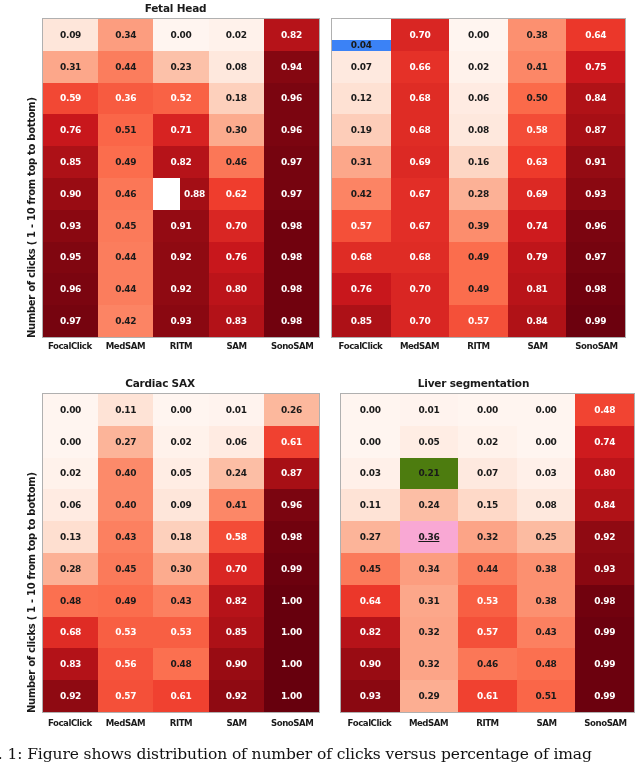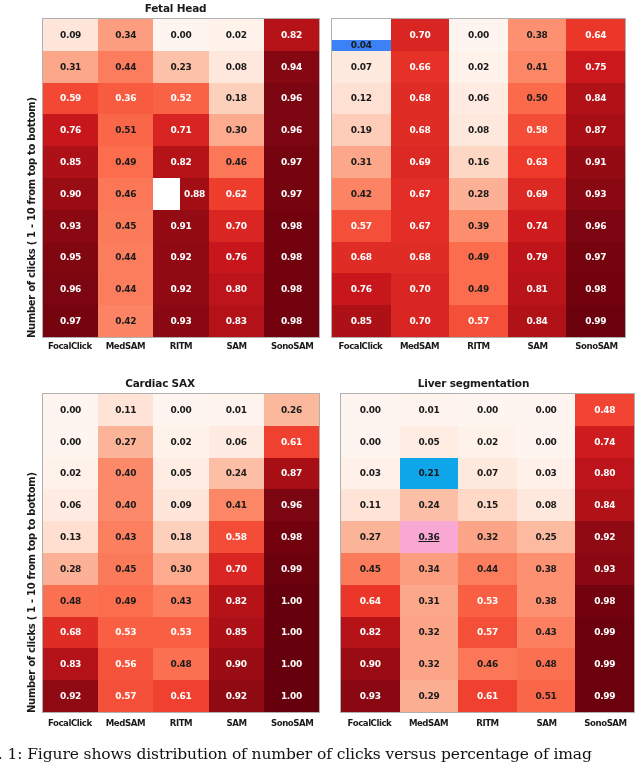--- a/index.html
+++ b/index.html
@@ -308,21 +308,21 @@
         <div class="cell" style="background: rgb(255, 243, 238); color: rgb(26, 26, 26);">0.01</div>
         <div class="cell" style="background: rgb(255, 245, 240); color: rgb(26, 26, 26);">0.00</div>
         <div class="cell" style="background: rgb(255, 245, 240); color: rgb(26, 26, 26);">0.00</div>
         <div class="cell" style="background: rgb(241, 68, 50); color: rgb(255, 255, 255);">0.48</div>
         <div class="cell" style="background: rgb(255, 245, 240); color: rgb(26, 26, 26);">0.00</div>
         <div class="cell" style="background: rgb(255, 237, 228); color: rgb(26, 26, 26);">0.05</div>
         <div class="cell" style="background: rgb(255, 242, 235); color: rgb(26, 26, 26);">0.02</div>
         <div class="cell" style="background: rgb(255, 245, 240); color: rgb(26, 26, 26);">0.00</div>
         <div class="cell" style="background: rgb(206, 27, 30); color: rgb(255, 255, 255);">0.74</div>
         <div class="cell" style="background: rgb(255, 240, 233); color: rgb(26, 26, 26);">0.03</div>
-        <div class="cell" style="background: #0ea5e9; color: rgb(26, 26, 26);">0.21</div>
+        <div class="cell" style="background: #4d7c0f; color: rgb(26, 26, 26);">0.21</div>
         <div class="cell" style="background: rgb(254, 233, 223); color: rgb(26, 26, 26);">0.07</div>
         <div class="cell" style="background: rgb(255, 240, 233); color: rgb(26, 26, 26);">0.03</div>
         <div class="cell" style="background: rgb(188, 20, 26); color: rgb(255, 255, 255);">0.80</div>
         <div class="cell" style="background: rgb(254, 227, 214); color: rgb(26, 26, 26);">0.11</div>
         <div class="cell" style="background: rgb(252, 190, 165); color: rgb(26, 26, 26);">0.24</div>
         <div class="cell" style="background: rgb(254, 217, 200); color: rgb(26, 26, 26);">0.15</div>
         <div class="cell" style="background: rgb(254, 232, 221); color: rgb(26, 26, 26);">0.08</div>
         <div class="cell" style="background: rgb(176, 18, 23); color: rgb(255, 255, 255);">0.84</div>
         <div class="cell" style="background: rgb(252, 180, 153); color: rgb(26, 26, 26);">0.27</div>
         <div class="cell" style="background: #f9a8d4; color: rgb(26, 26, 26); text-decoration: underline;">0.36</div>

